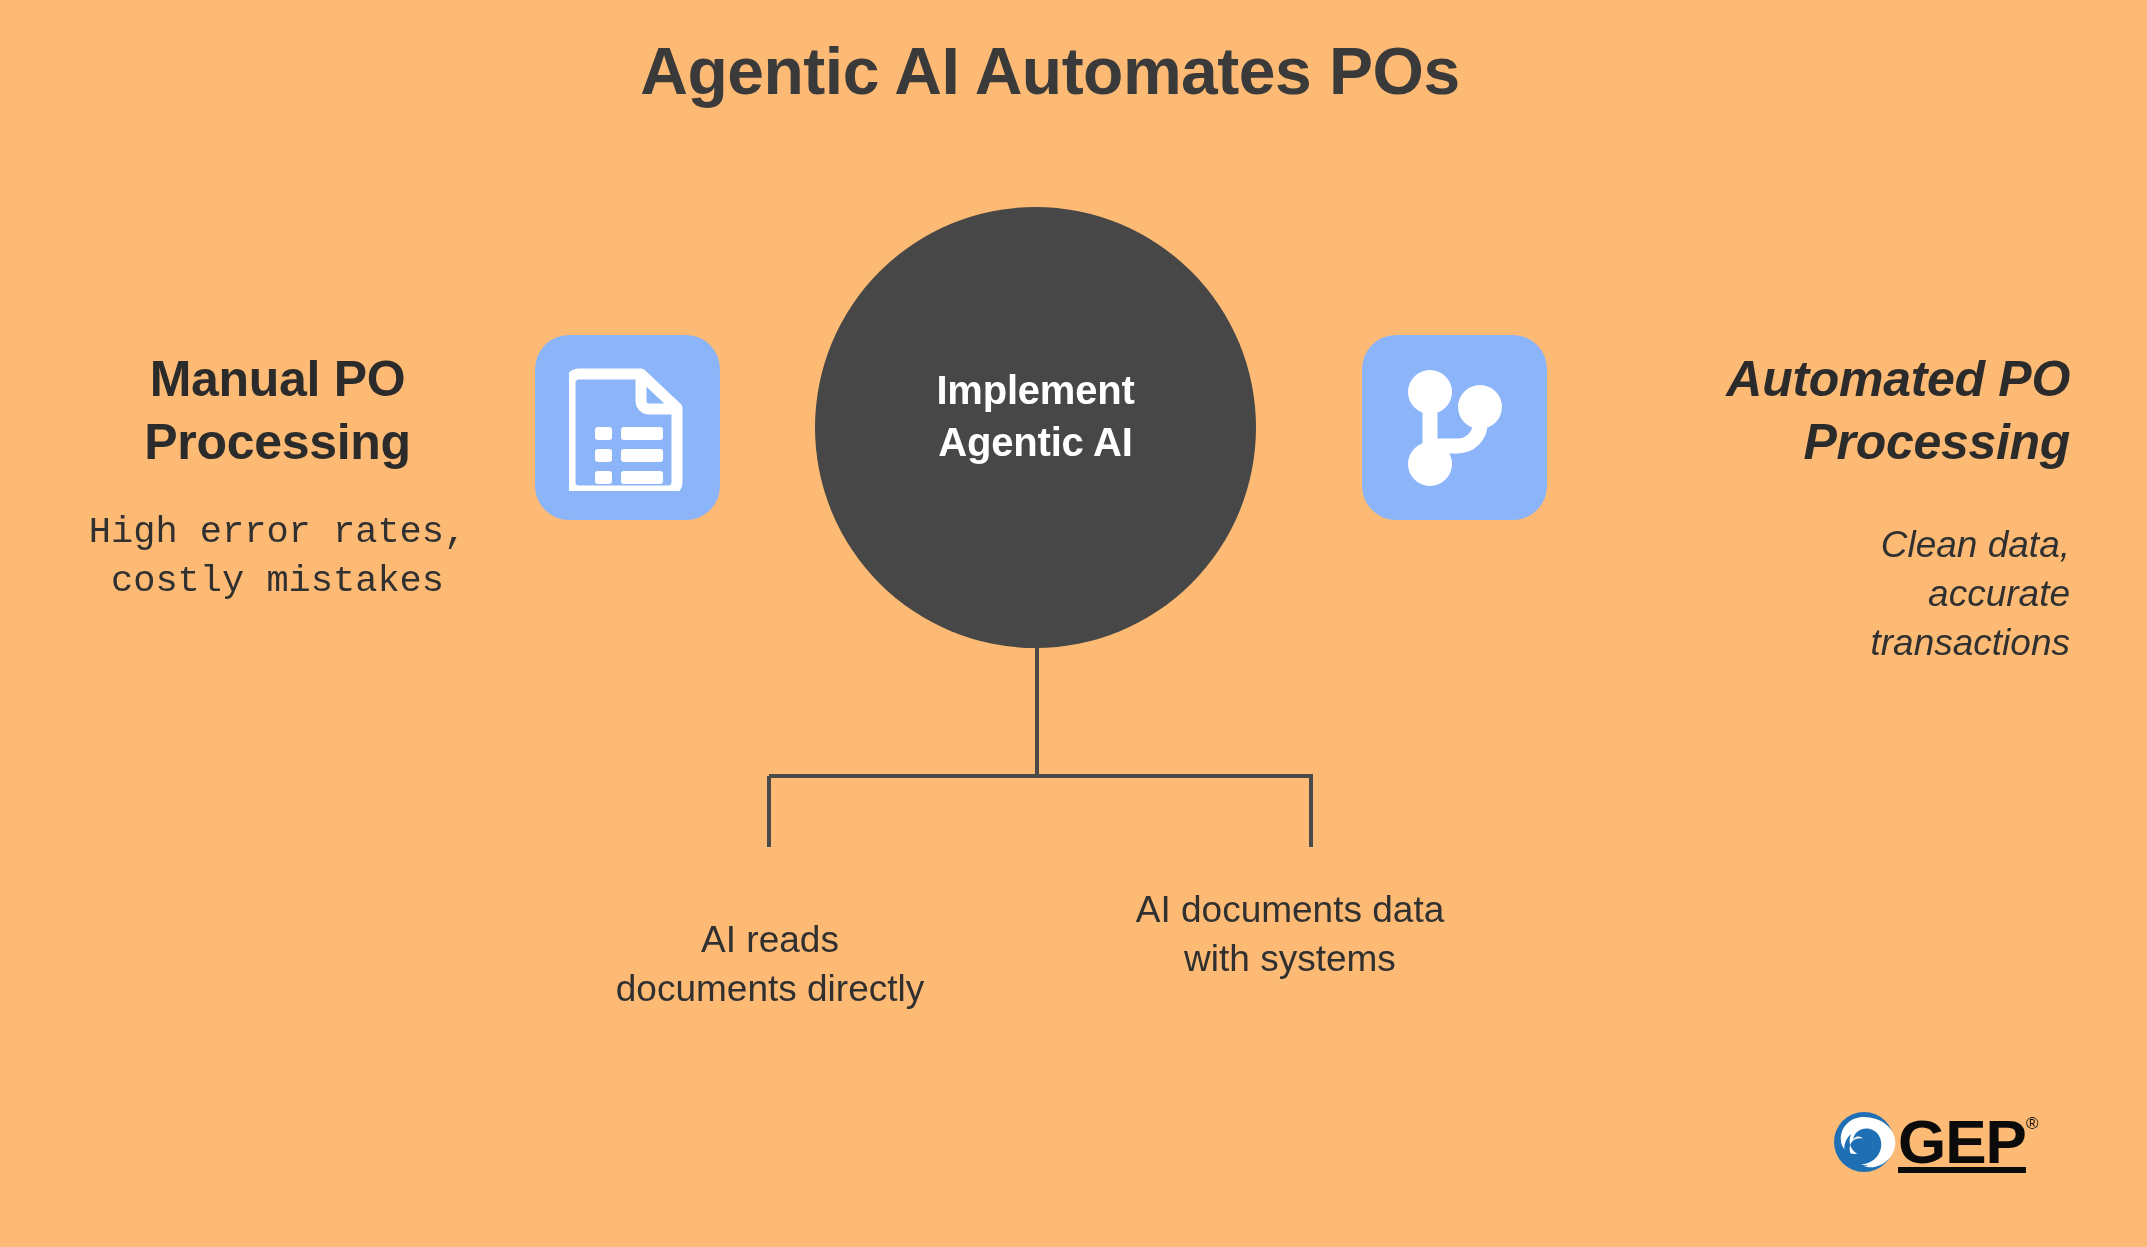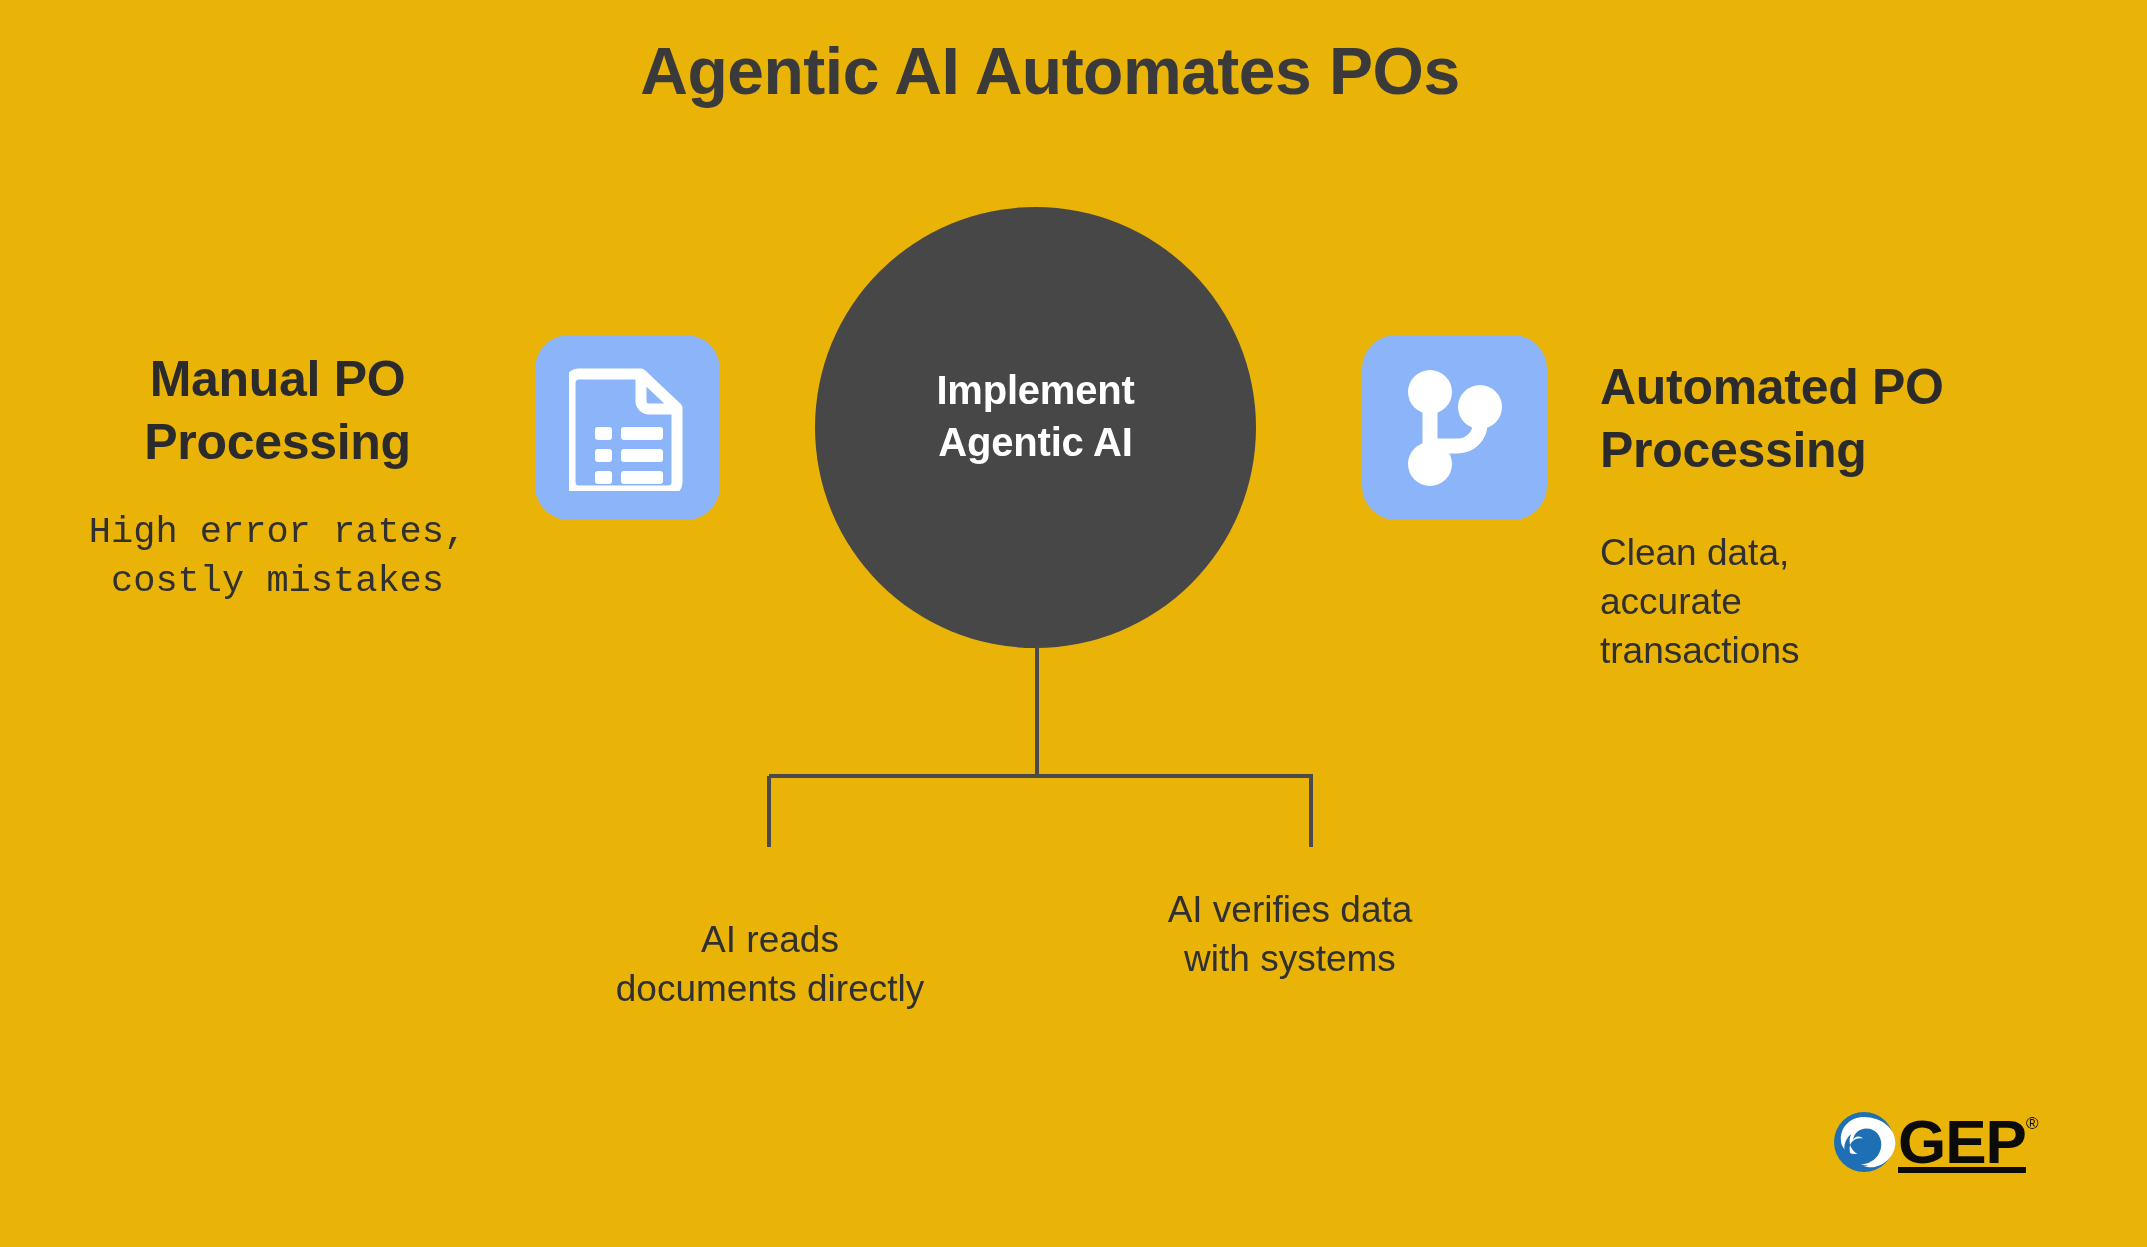--- a/index.html
+++ b/index.html
@@ -8,21 +8,21 @@
     background: #ffffff;
   }
   body {
     font-family: "Liberation Sans", sans-serif;
     -webkit-font-smoothing: antialiased;
   }
   #canvas {
     position: relative;
     width: 2147px;
     height: 1247px;
-    background: #eab308;
+    background: #fdba74;
     overflow: hidden;
   }
 
   
   #page-title {
     position: absolute;
     top: 34px;
     left: 0;
     width: 2100px;
     text-align: center;
@@ -37,23 +37,24 @@
   #left-block {
     position: absolute;
     left: 80px;
     top: 348px;
     width: 395px;
     text-align: center;
   }
   #right-block {
     position: absolute;
     left: 1600px;
-    top: 356px;
+    top: 348px;
     width: 470px;
-    text-align: left;
+    text-align: right;
+    font-style: italic;
   }
   .side-heading {
     font-size: 50px;
     font-weight: 700;
     color: #2b2b2b;
     line-height: 1.26;
     letter-spacing: -0.3px;
     white-space: pre-line;
   }
   .side-desc {
@@ -197,21 +198,21 @@
     <g fill="none" stroke="#4a4a4a" stroke-width="4">
       <path d="M1037 648 V776"></path>
       <path d="M769 776 H1313"></path>
       <path d="M769 776 V847"></path>
       <path d="M1311 776 V847"></path>
     </g>
   </svg>
 
   <div class="bottom-label" id="bottom-label-left">AI reads
 documents directly</div>
-  <div class="bottom-label" id="bottom-label-right">AI verifies data
+  <div class="bottom-label" id="bottom-label-right">AI documents data
 with systems</div>
 
   <div id="brand-logo">
     <svg id="brand-logo-mark" viewBox="0 0 64 64">
       <circle cx="32" cy="32" r="30" fill="#1f6fb5"></circle>
       <path d="M32 4 C17 4 6 15 6 29 c0 10 7 17 16 17 c7 0 12 -5 12 -11 c0 -5 -4 -9 -8 -9 c-4 0 -6 3 -6 5
                c0 -8 7 -14 15 -14 c10 0 17 8 17 18 c0 13 -11 23 -24 23 c7 4 15 3 15 3 c14 -2 25 -14 25 -28
                C68 17 52 4 32 4 z" fill="#ffffff" transform="scale(0.88) translate(4,4)"></path>
       <path d="M40 28 c4 0 7 3 7 7 c0 7 -6 13 -14 13 c-9 0 -17 -7 -17 -17 c0 -3 1 -6 2 -8
                c-5 4 -8 10 -8 17 c0 11 9 20 21 20 c2 0 4 0 6 -1 c-12 0 -21 -8 -21 -19 c0 -7 5 -12 12 -12 z" fill="#1f6fb5" transform="scale(0.88) translate(4,4)"></path>

